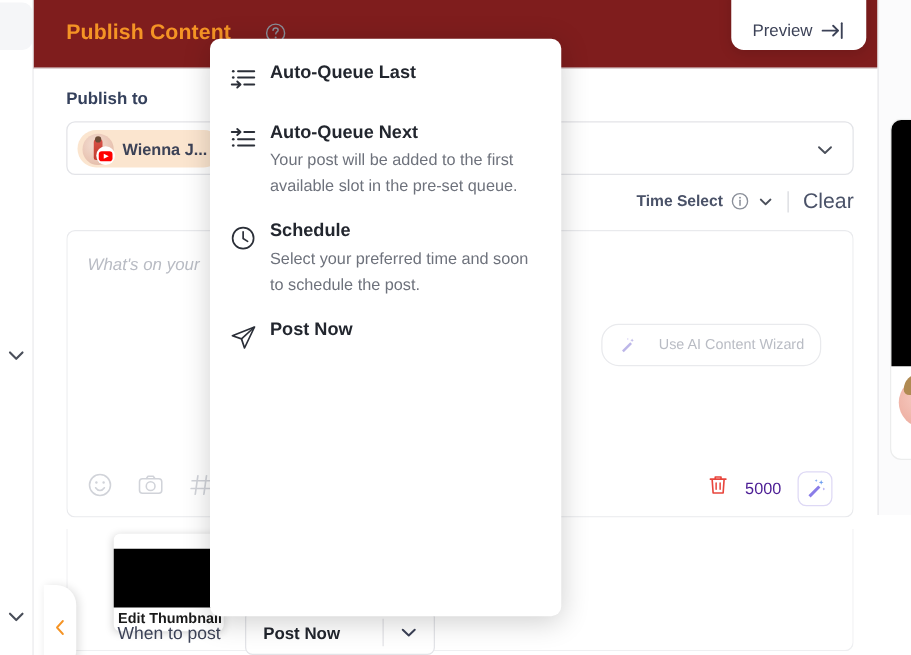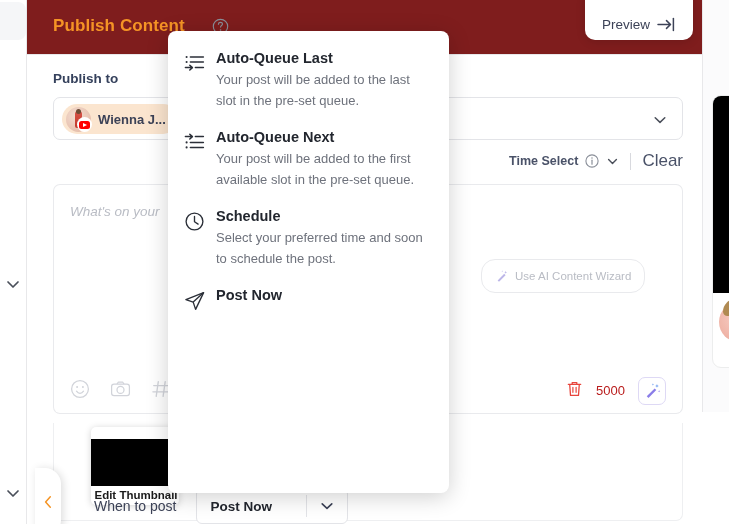--- a/index.html
+++ b/index.html
@@ -65,30 +65,30 @@
   .quick-row { position: absolute; right: 20px; top: 96px; display: flex; align-items: center; gap: 7px; }
   .quick-row .qs { font-size: 12.5px; font-weight: bold; color: #4a5268; cursor: pointer; }
   .divider-v { width: 1px; height: 17px; background: #d8d9de; margin: 0 4px; }
   .clear-btn { font-size: 17px; color: #4a5268; cursor: pointer; }
 
   .editor { position: absolute; left: 26px; top: 129px; width: 630px; height: 184px;
             border: 1px solid #e9eaed; border-bottom: none; border-radius: 7px 7px 0 0; background: #fff; }
   .ed-ph { position: absolute; left: 16px; top: 19px; font-size: 13.5px; color: #b9bcc4; font-style: italic; }
   .wiz-btn { position: absolute; left: 427px; top: 74px; height: 27px; background: #fff;
              border: 1px solid #e9eaed; border-radius: 14px; display: flex; align-items: center;
-             padding: 16px 13px; gap: 6px; cursor: pointer; }
+             padding: 16px 13px; gap: 18px; cursor: pointer; }
   .wiz-btn span { font-size: 11.5px; color: #b9bcc4; white-space: nowrap; }
 
   .ed-toolbar { position: absolute; left: 26px; top: 313px; width: 630px; height: 46px;
                 border: 1px solid #e9eaed; border-top: none; border-radius: 0 0 7px 7px;
                 background: #fff; display: flex; align-items: center; }
   .tb-left { display: flex; align-items: center; gap: 20px; margin-left: 16px; }
   .tb-ic { cursor: pointer; opacity: .85; }
   .tb-right { margin-left: auto; display: flex; align-items: center; gap: 13px; margin-right: 16px; }
-  .counter { font-size: 13px; color: #b91c1c; }
+  .counter { font-size: 13px; color: #4c1d95; }
   .magic-btn { width: 28px; height: 28px; border: 1px solid #ded9f5; border-radius: 7px;
                background: #fff; display: flex; align-items: center; justify-content: center; cursor: pointer; }
 
   .media-strip { position: absolute; left: 26px; top: 368px; width: 630px; height: 98px;
                  border: 1px solid #eeeff1; border-top: none; border-radius: 0 0 7px 7px; background: #fff; }
   .thumb-card { position: absolute; left: 37px; top: 4px; width: 88px; height: 78px; background: #fff;
                 border-radius: 5px; box-shadow: 0 1px 7px rgba(0,0,0,.18); }
   .thumb-img { position: absolute; left: 0; top: 12px; width: 88px; height: 47px; background: #000; }
   .thumb-x { position: absolute; right: -8px; top: -8px; width: 17px; height: 17px; border-radius: 50%;
              background: #8e8e93; display: flex; align-items: center; justify-content: center; cursor: pointer; }
@@ -322,21 +322,20 @@
           <circle cx="2.6" cy="9" r="1.05" fill="#2b2f38"></circle>
             <path d="M6.4 9h13" stroke="#2b2f38" stroke-width="1.5" stroke-linecap="round"></path>
           <path d="M1.4 14.6h6.6M5.8 12.2l2.6 2.4-2.6 2.4" fill="none" stroke="#2b2f38" stroke-width="1.5" stroke-linecap="round" stroke-linejoin="round"></path>
           <path d="M11.4 14.6h8" stroke="#2b2f38" stroke-width="1.5" stroke-linecap="round"></path>
         </svg>
       </div>
       <div class="mi-body">
         <div class="mi-title-row">
           <div class="mi-title">Auto-Queue Last</div>
         </div>
-        <div class="mi-desc">Your post will be added to the last slot in the pre-set queue.</div>
       </div>
     </div>
 
     <div class="mi">
       <div class="mi-ic">
         <svg width="22" height="22" viewBox="0 0 22 22">
           <path d="M1.4 4.6h6.6M5.8 2.2l2.6 2.4-2.6 2.4" fill="none" stroke="#2b2f38" stroke-width="1.5" stroke-linecap="round" stroke-linejoin="round"></path>
           <path d="M11.4 4.6h8" stroke="#2b2f38" stroke-width="1.5" stroke-linecap="round"></path>
           <circle cx="2.6" cy="10.4" r="1.05" fill="#2b2f38"></circle>
             <path d="M6.4 10.4h13" stroke="#2b2f38" stroke-width="1.5" stroke-linecap="round"></path>

